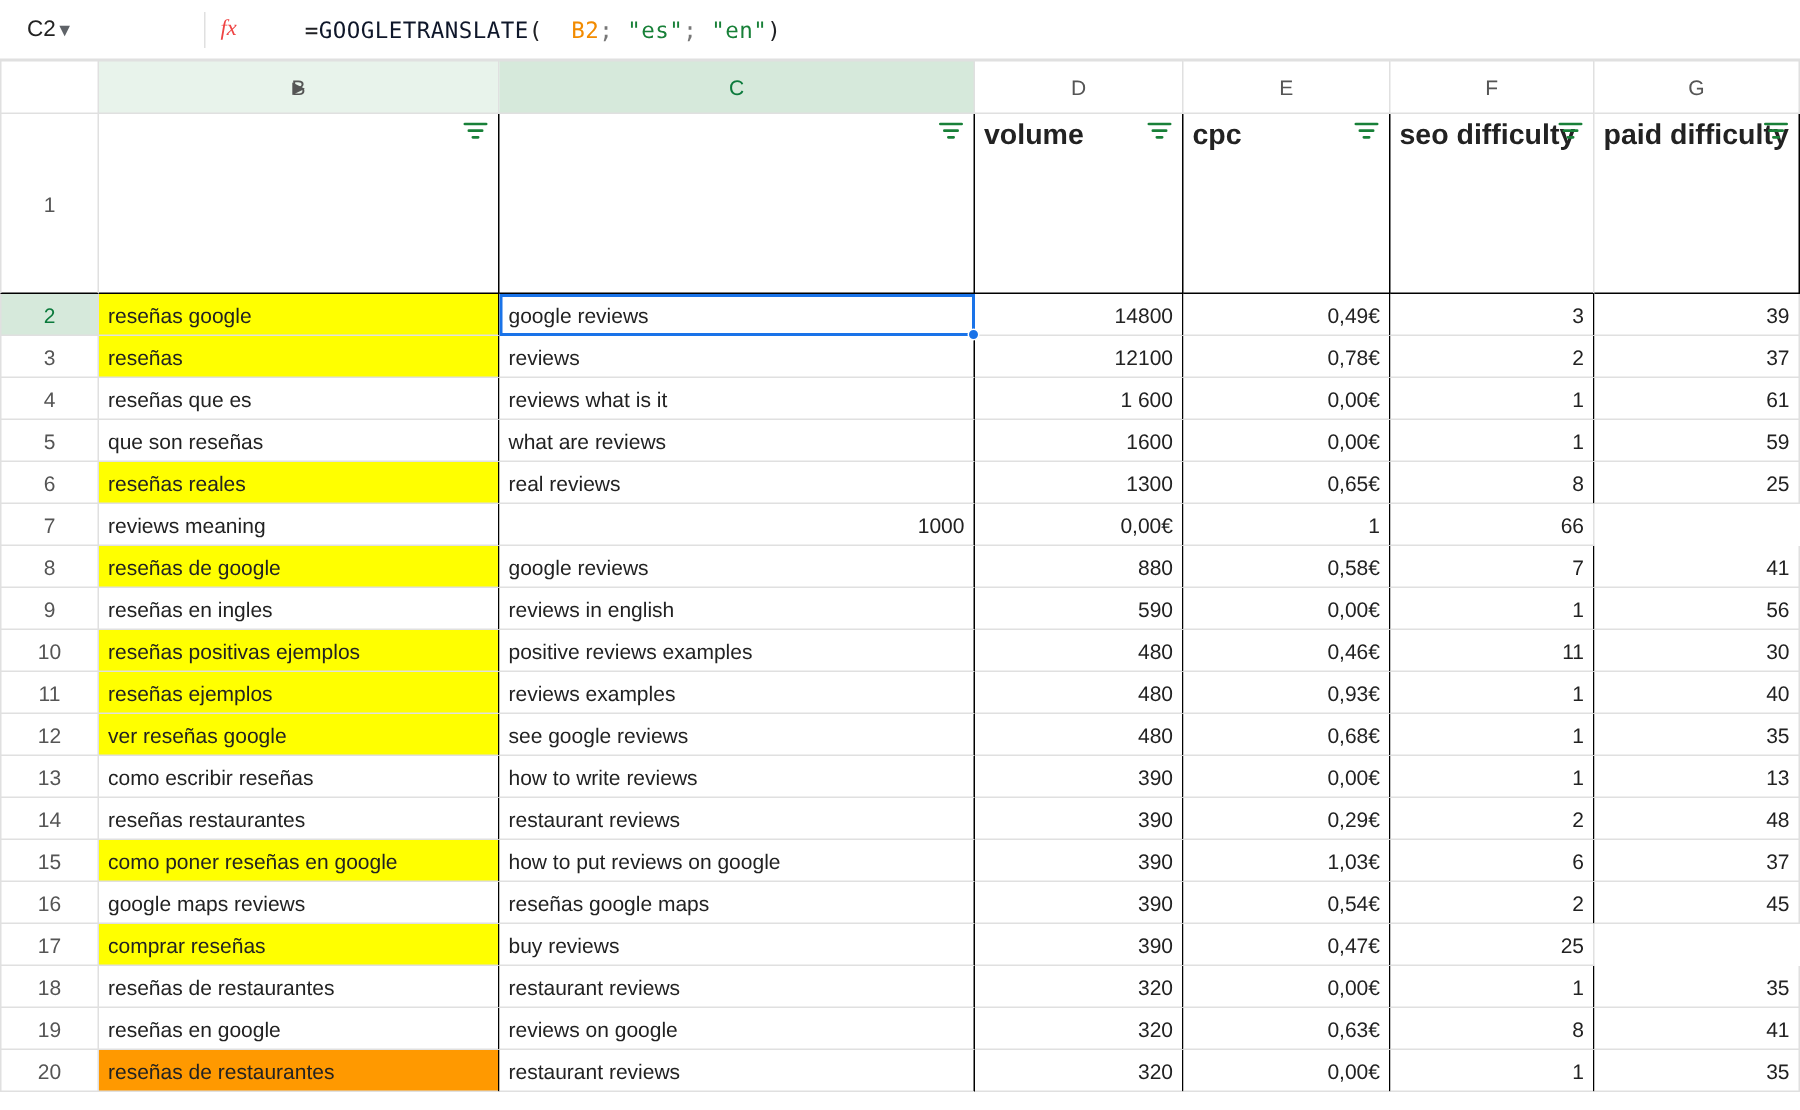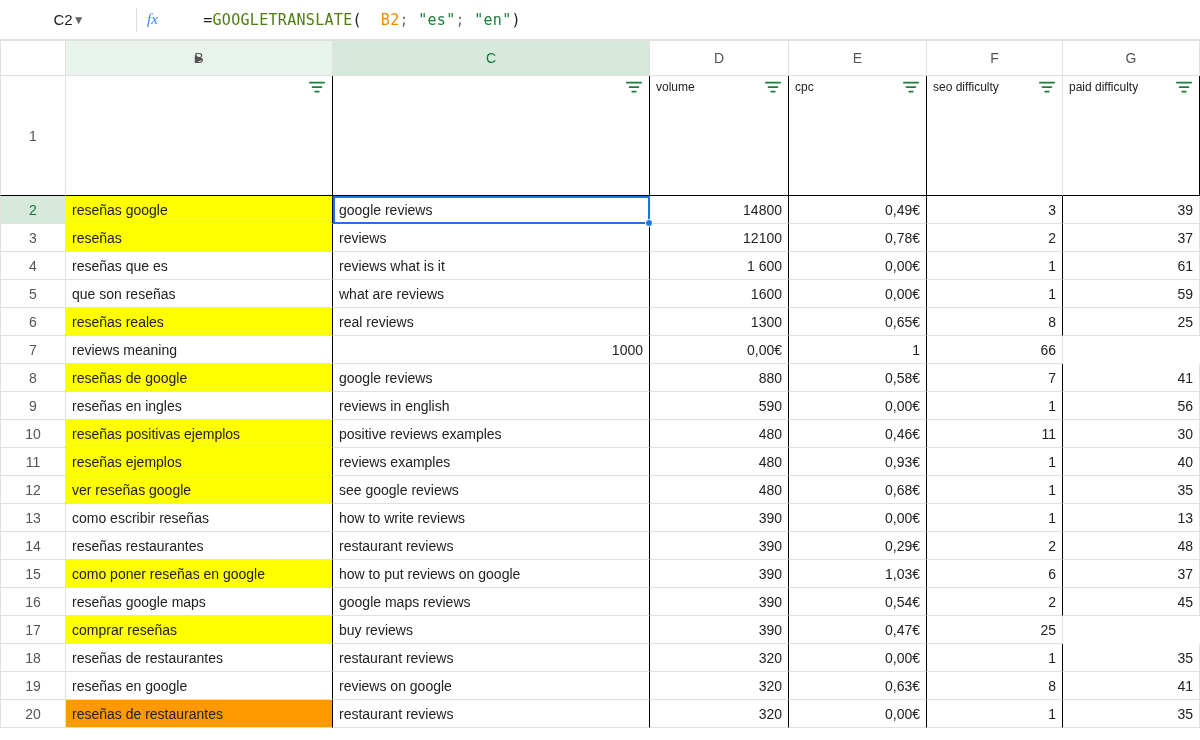--- a/index.html
+++ b/index.html
@@ -16,43 +16,43 @@
   
   .fbar {
     height: 40px;
     display: flex;
     align-items: center;
     border-bottom: 1px solid #e0e0e0;
     padding: 0 8px;
   }
   .namebox {
     width: 118px; height: 28px;
-    display: flex; align-items: center; justify-content: center;
+    display: flex; align-items: center; justify-content: flex-start;
     padding: 0 6px 0 10px;
     font-size: 15px;
     color: #222;
   }
   .namebox .dd { color:#5f6368; font-size:12px; }
   .vsep { width:1px; height:24px; background:#e0e0e0; margin:0 10px; }
   .fx {
     font-family: "Georgia", serif;
     font-style: italic;
-    color: #3b82f6;
+    color: #ef4444;
     font-size: 15px;
     margin-right: 8px;
   }
   .formula {
     font-family: "Consolas","Menlo",monospace;
     font-size: 15px;
     letter-spacing: .3px;
     white-space: pre;
     user-select: text;
   }
   .tok-eq    { color:#202124; }
-  .tok-func  { color:#4d7c0f; }
+  .tok-func  { color:#0f172a; }
   .tok-paren { color:#202124; }
   .tok-ref   { color:#f28b00; font-weight:500;margin-left:19px; }
   .tok-str   { color:#188038; }
   .tok-sep   { color:#777; }
 
   
   .grid {
     position: relative;
     width: 1200px;
     height: 700px;
@@ -93,21 +93,21 @@
   .data-row .rowhdr-cell {
     border-left:1px solid #e0e0e0;
     display:flex; align-items:center; justify-content:center;
     font-size:14px; color:#555;
     background:#fff;
   }
   .labels-row .cell {
     position:relative;
     display:flex; align-items:flex-start;
     padding:4px 6px;
-    font-size:12px; font-weight:400;
+    font-size:19px; font-weight:700;
   }
   .filter-icon {
     position:absolute; top:4px; right:6px;
     width:18px; height:16px;
     display:inline-block;
   }
   .filter-icon svg { width:18px; height:16px; display:block; }
 
   
   .data-row {
@@ -358,22 +358,22 @@
         <div class="rowhdr-cell">15</div>
         <div class="cell col-div-strong hl-yellow">como poner reseñas en google</div>
         <div class="cell col-div-strong">how to put reviews on google</div>
         <div class="cell num col-div-strong">390</div>
         <div class="cell num col-div-strong">1,03€</div>
         <div class="cell num col-div-strong">6</div>
         <div class="cell num">37</div>
       </div>
       <div class="data-row">
         <div class="rowhdr-cell">16</div>
+        <div class="cell col-div-strong">google maps reviews</div>
         <div class="cell col-div-strong ">reseñas google maps</div>
-        <div class="cell col-div-strong">google maps reviews</div>
         <div class="cell num col-div-strong">390</div>
         <div class="cell num col-div-strong">0,54€</div>
         <div class="cell num col-div-strong">2</div>
         <div class="cell num">45</div>
       </div>
       <div class="data-row">
         <div class="rowhdr-cell">17</div>
         <div class="cell col-div-strong hl-yellow">comprar reseñas</div>
         <div class="cell col-div-strong">buy reviews</div>
         <div class="cell num col-div-strong">390</div>

